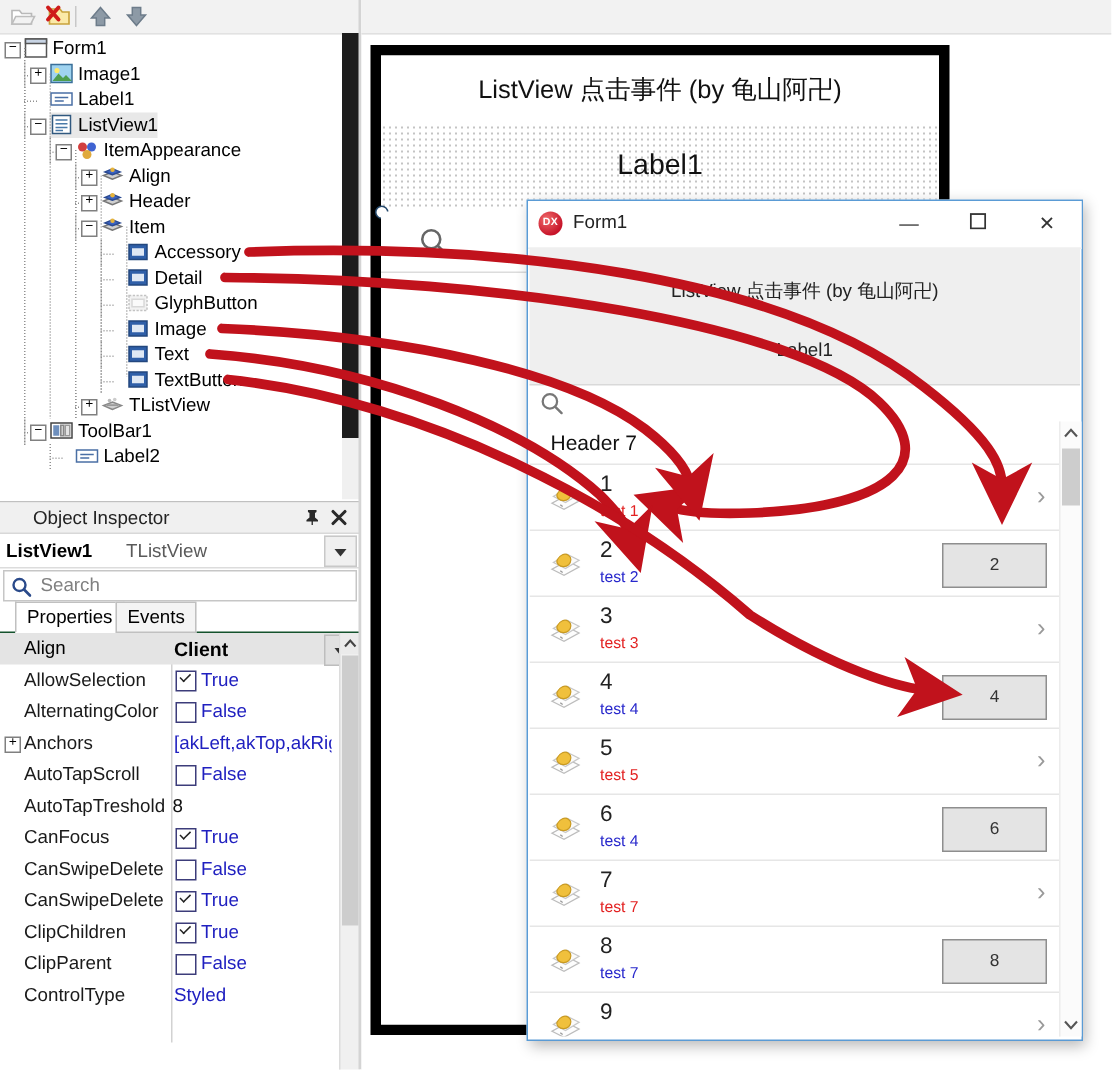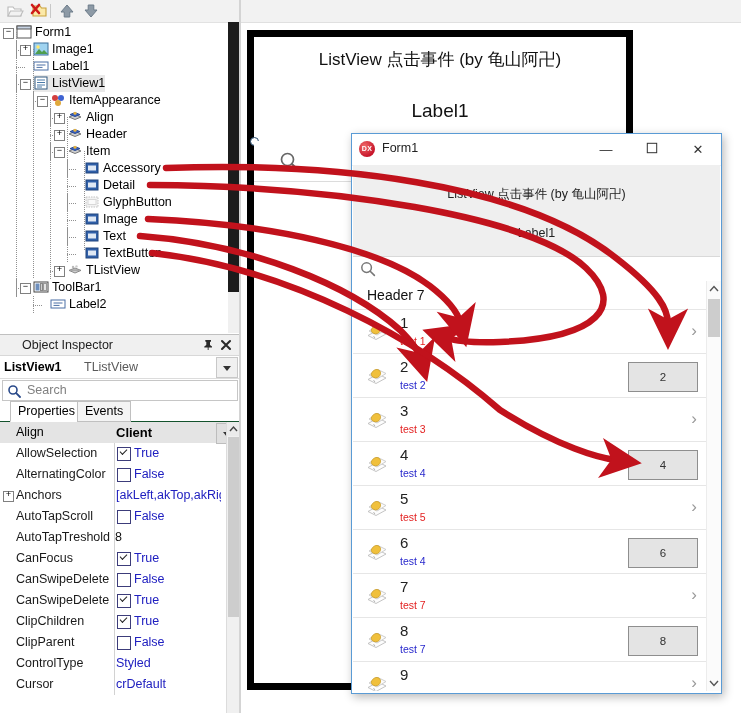--- a/index.html
+++ b/index.html
@@ -373,24 +373,20 @@
       </div>
       <div class="prow" id="" style="top:210px">
         <span class="pname">ClipParent</span>
         <span class="pcb"></span>
         <span class="pcbtxt">False</span>
       </div>
       <div class="prow" id="" style="top:231px">
         <span class="pname">ControlType</span>
         <span class="pval">Styled</span>
       </div>
-      <div class="prow" id="" style="top:252px">
-        <span class="pname">Cursor</span>
-        <span class="pval">crDefault</span>
-      </div>
     </div>
 
   <div id="prop-scroll">
     <div class="up">
       <svg width="13" height="14" viewBox="0 0 13 14">
           <path d="M3 9l3.5-4L10 9" fill="none" stroke="#444" stroke-width="1.4"></path>
         </svg>
     </div>
     <div class="th"></div>
   </div>

